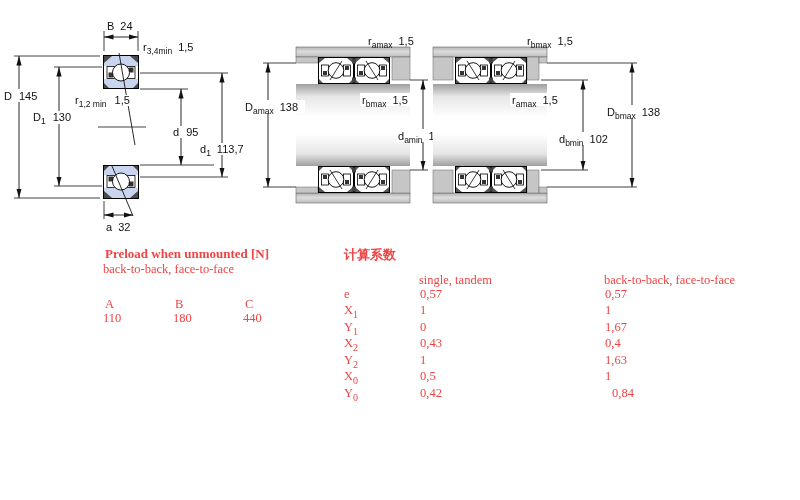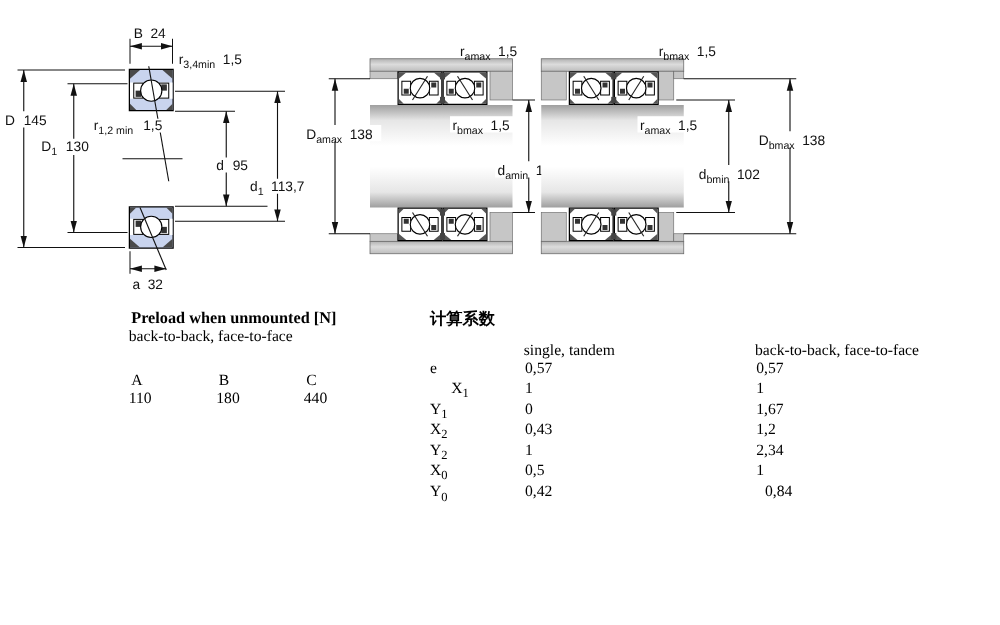--- a/index.html
+++ b/index.html
@@ -1,20 +1,20 @@
 <!DOCTYPE html>
 <html><head>
 <meta charset="utf-8">
 <style>
   html,body{margin:0;padding:0;background:#fff;}
   .canvas{position:relative;width:800px;height:500px;background:#fff;overflow:hidden;
           font-family:"Liberation Sans", sans-serif;color:#000;}
   svg text{font-family:"Liberation Sans", sans-serif;font-size:11px;fill:#111;}
   svg .sub{font-size:8.5px;}
-  .tbl{position:absolute;font-family:"Liberation Serif", serif;font-size:12.5px;color:#000000;}
+  .tbl{position:absolute;font-family:"Liberation Serif", serif;font-size:12.5px;color:#ef4444;}
   .tbl .title{font-weight:bold;font-size:13px;white-space:nowrap;}
   .abs{position:absolute;white-space:nowrap;}
   sub{font-size:10px;line-height:0;}
 </style>
 </head>
 <body>
 
 <div class="canvas">
 
   <svg width="800" height="245" viewBox="0 0 800 245">
@@ -216,38 +216,38 @@
     <div class="title abs" style="left:0;top:0;">计算系数</div>
     <span class="abs" style="left:75px;top:27px;">single, tandem</span>
     <span class="abs" style="left:260px;top:27px;">back-to-back, face-to-face</span>
 
     <div class="abs" style="left:0;top:41px;width:100%;">
       <span class="abs" style="left:0;"><span>e</span><sub></sub></span>
       <span class="abs" style="left:76px;">0,57</span>
       <span class="abs" style="left:261px;">0,57</span>
     </div>
     <div class="abs" style="left:0;top:57px;width:100%;">
-      <span class="abs" style="left:0;margin-left:17px;"><span>X</span><sub>1</sub></span>
+      <span class="abs" style="left:0;"><span>X</span><sub>1</sub></span>
       <span class="abs" style="left:76px;">1</span>
       <span class="abs" style="left:261px;">1</span>
     </div>
     <div class="abs" style="left:0;top:74px;width:100%;">
       <span class="abs" style="left:0;"><span>Y</span><sub>1</sub></span>
       <span class="abs" style="left:76px;">0</span>
       <span class="abs" style="left:261px;">1,67</span>
     </div>
     <div class="abs" style="left:0;top:90px;width:100%;">
       <span class="abs" style="left:0;"><span>X</span><sub>2</sub></span>
       <span class="abs" style="left:76px;">0,43</span>
-      <span class="abs" style="left:261px;">1,2</span>
+      <span class="abs" style="left:261px;">0,4</span>
     </div>
     <div class="abs" style="left:0;top:107px;width:100%;">
       <span class="abs" style="left:0;"><span>Y</span><sub>2</sub></span>
       <span class="abs" style="left:76px;">1</span>
-      <span class="abs" style="left:261px;">2,34</span>
+      <span class="abs" style="left:261px;">1,63</span>
     </div>
     <div class="abs" style="left:0;top:123px;width:100%;">
       <span class="abs" style="left:0;"><span>X</span><sub>0</sub></span>
       <span class="abs" style="left:76px;">0,5</span>
       <span class="abs" style="left:261px;">1</span>
     </div>
     <div class="abs" style="left:0;top:140px;width:100%;">
       <span class="abs" style="left:0;"><span>Y</span><sub>0</sub></span>
       <span class="abs" style="left:76px;">0,42</span>
       <span class="abs" style="left:268px;font-family:Liberation Serif, serif;">0,84</span>

